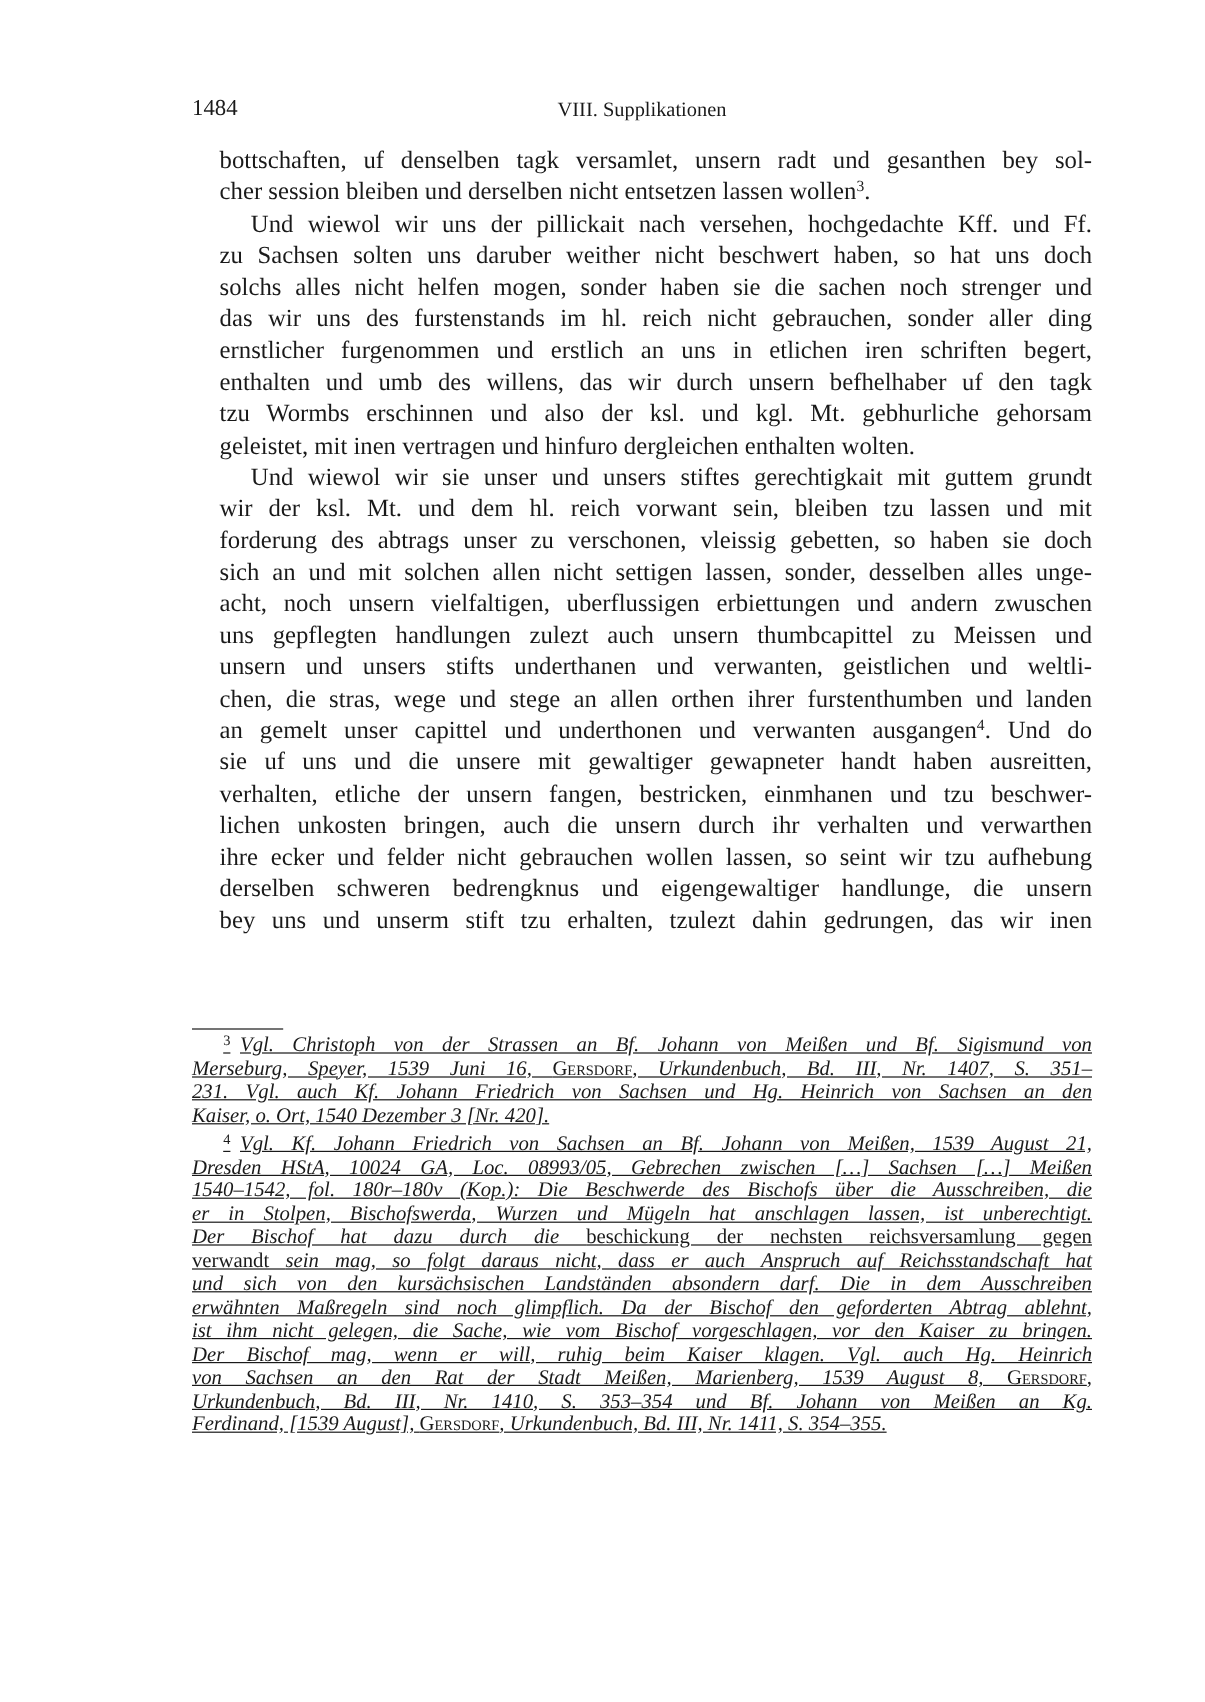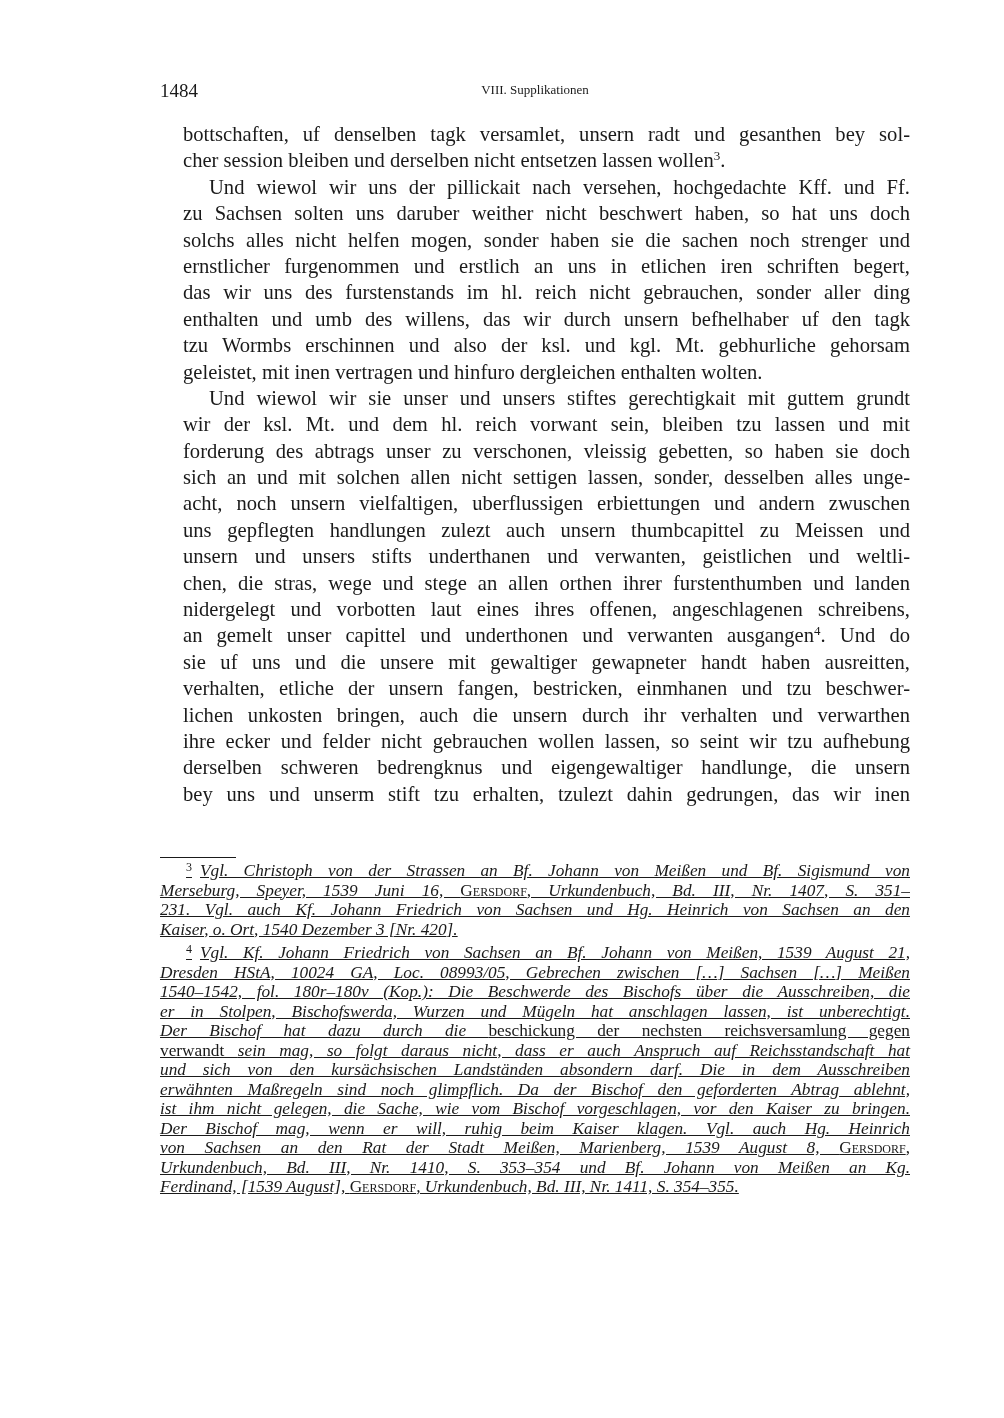--- a/index.html
+++ b/index.html
@@ -33,21 +33,21 @@
       position: absolute;
       left: 0;
       top: 0;
     }
     .chapter-title {
       position: absolute;
       left: 0;
       width: 750px;
       text-align: center;
       top: 2px;
-      font-size: 13px;
+      font-size: 17px;
     }
     .main-text {
       position: absolute;
       top: 121px;
       left: 0;
       width: 750px;
       font-size: 20.6px;
       line-height: 26.4px;
     }
     .line {
@@ -121,34 +121,33 @@
     <span class="page-number">1484</span>
     <span class="chapter-title">VIII. Supplikationen</span>
   </div>
 
   <div class="main-text" id="main-text">
       <span class="line">bottschaften, uf denselben tagk versamlet, unsern radt und gesanthen bey sol-</span>
       <span class="line last">cher session bleiben und derselben nicht entsetzen lassen wollen<sup class="fnref">3</sup>.</span>
       <span class="line indent">Und wiewol wir uns der pillickait nach versehen, hochgedachte Kff. und Ff.</span>
       <span class="line">zu Sachsen solten uns daruber weither nicht beschwert haben, so hat uns doch</span>
       <span class="line">solchs alles nicht helfen mogen, sonder haben sie die sachen noch strenger und</span>
+      <span class="line">das wir uns des furstenstands im hl. reich nicht gebrauchen, sonder aller ding</span>
       <span class="line">ernstlicher furgenommen und erstlich an uns in etlichen iren schriften begert,</span>
-      <span class="line">das wir uns des furstenstands im hl. reich nicht gebrauchen, sonder aller ding</span>
       <span class="line">enthalten und umb des willens, das wir durch unsern befhelhaber uf den tagk</span>
       <span class="line">tzu Wormbs erschinnen und also der ksl. und kgl. Mt. gebhurliche gehorsam</span>
       <span class="line last">geleistet, mit inen vertragen und hinfuro dergleichen enthalten wolten.</span>
       <span class="line indent">Und wiewol wir sie unser und unsers stiftes gerechtigkait mit guttem grundt</span>
       <span class="line">wir der ksl. Mt. und dem hl. reich vorwant sein, bleiben tzu lassen und mit</span>
       <span class="line">forderung des abtrags unser zu verschonen, vleissig gebetten, so haben sie doch</span>
       <span class="line">sich an und mit solchen allen nicht settigen lassen, sonder, desselben alles unge-</span>
       <span class="line">acht, noch unsern vielfaltigen, uberflussigen erbiettungen und andern zwuschen</span>
       <span class="line">uns gepflegten handlungen zulezt auch unsern thumbcapittel zu Meissen und</span>
       <span class="line">unsern und unsers stifts underthanen und verwanten, geistlichen und weltli-</span>
       <span class="line">chen, die stras, wege und stege an allen orthen ihrer furstenthumben und landen</span>
-      <span class="line">nidergelegt und vorbotten laut eines ihres offenen, angeschlagenen schreibens,</span>
       <span class="line">an gemelt unser capittel und underthonen und verwanten ausgangen<sup class="fnref">4</sup>. Und do</span>
       <span class="line">sie uf uns und die unsere mit gewaltiger gewapneter handt haben ausreitten,</span>
       <span class="line">verhalten, etliche der unsern fangen, bestricken, einmhanen und tzu beschwer-</span>
       <span class="line">lichen unkosten bringen, auch die unsern durch ihr verhalten und verwarthen</span>
       <span class="line">ihre ecker und felder nicht gebrauchen wollen lassen, so seint wir tzu aufhebung</span>
       <span class="line">derselben schweren bedrengknus und eigengewaltiger handlunge, die unsern</span>
       <span class="line">bey uns und unserm stift tzu erhalten, tzulezt dahin gedrungen, das wir inen</span>
     </div>
 
   <div class="footnote-rule"></div>

